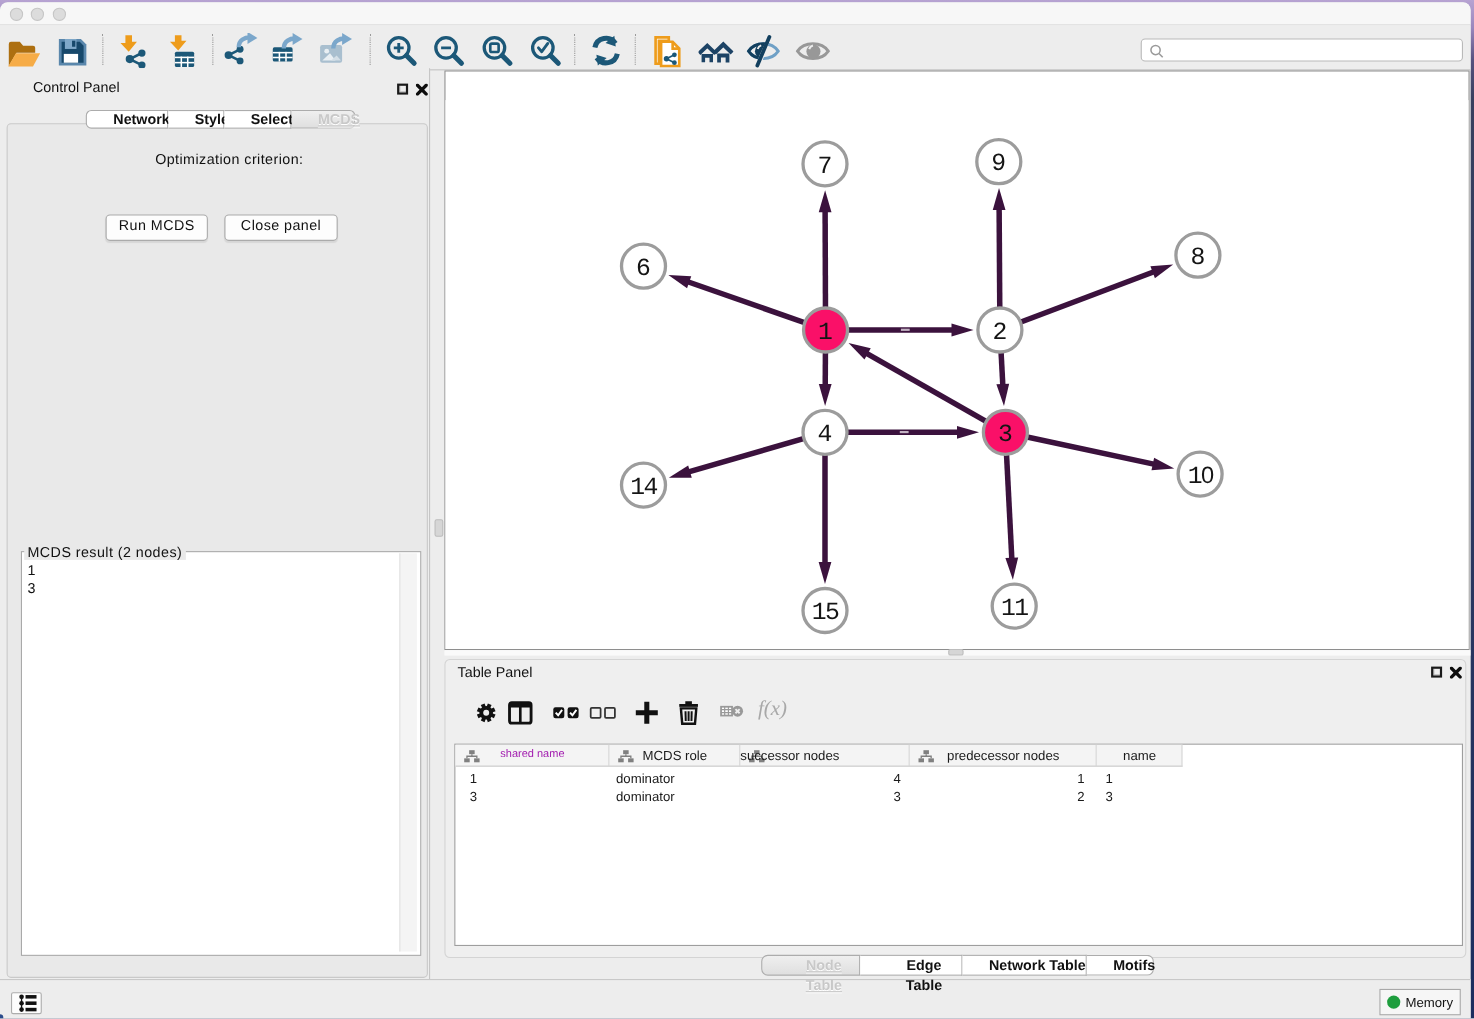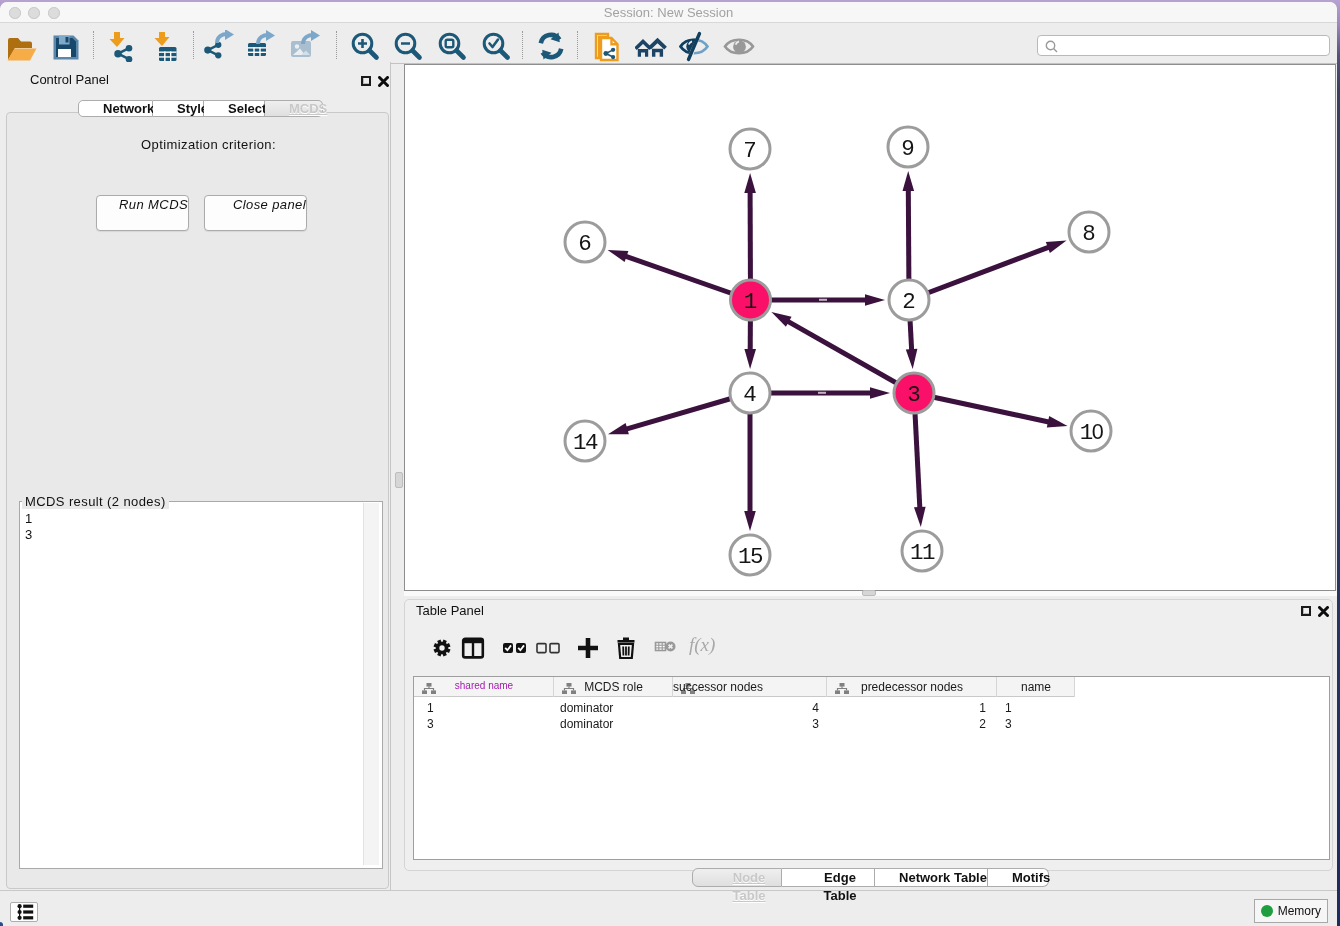--- a/index.html
+++ b/index.html
@@ -17,33 +17,32 @@
   border-bottom:1px solid #C2C2C2; }
 .sep { position:absolute; top:8px; height:28px; width:0;
   border-left:1px dotted #9A9A9A; }
 .ticon { position:absolute; top:7px; }
 #search { position:absolute; left:1037px; top:12px; width:293px; height:21px;
   background:#fff; border:1px solid #B9B9B9; border-radius:4px; }
 .tabseg { position:absolute; height:19px; z-index:5; background:#fff; border:1px solid #ACACAC;
   font-weight:bold; font-size:13px; color:#111; text-align:center; line-height:18px;padding-left:24px; }
 .tabsel { background:linear-gradient(#EFEFEF,#DFDFDF); color:#C8C8C8;
   text-shadow:0 1px 0 #fff;text-decoration:underline; }
-.btn { position:absolute; height:36px; background:#FDFDFD; border:1px solid #ABABAB;
-  border-radius:4px; font-size:13px; letter-spacing:0.4px; color:#111; text-align:right; line-height:18px;
-  box-shadow:0 1px 1px rgba(0,0,0,0.08);font-style:italic; }
+.btn { position:absolute; height:24px; background:#FDFDFD; border:1px solid #ABABAB;
+  border-radius:4px; font-size:13px; letter-spacing:0.4px; color:#111; text-align:center; line-height:18px;
+  box-shadow:0 1px 1px rgba(0,0,0,0.08); }
 .cell { position:absolute; font-size:12px; color:#1A1A1A; }
 </style></head><body>
 <div id="wall" class="abs"></div>
 <div id="app" class="abs">
 
 <div id="titlebar" class="abs">
 <div class="tl" style="left:9px"></div>
 <div class="tl" style="left:28px"></div>
 <div class="tl" style="left:48px"></div>
-<div id="title" class="abs">Session: New Session</div>
     </div>
 <div id="toolbar" class="abs">
 <div class="ticon" style="left:6px"><svg width="32" height="32" viewBox="0 0 32 32">
           <path d="M2 30 L2 10 q0-2 2-2 h8 l3 3.5 h9 q2 0 2 2 V18 h-17 z" fill="#AD6F10"></path>
           <path d="M1.5 30.5 L8.5 18.5 h22 L24 30.5 z" fill="#F6AC47"></path>
         </svg></div>
 <div class="ticon" style="left:50px"><svg width="32" height="32" viewBox="0 0 32 32">
           <path d="M3.5 5.5 h20 l5 5 v19 h-25 z" fill="#5A87AC"></path>
           <path d="M6 8 h16.5 l3.5 3.5 v15.5 h-20 z" fill="#17486B"></path>
           <rect x="9" y="5.5" width="10.5" height="9" fill="#7FA8C9"></rect>

